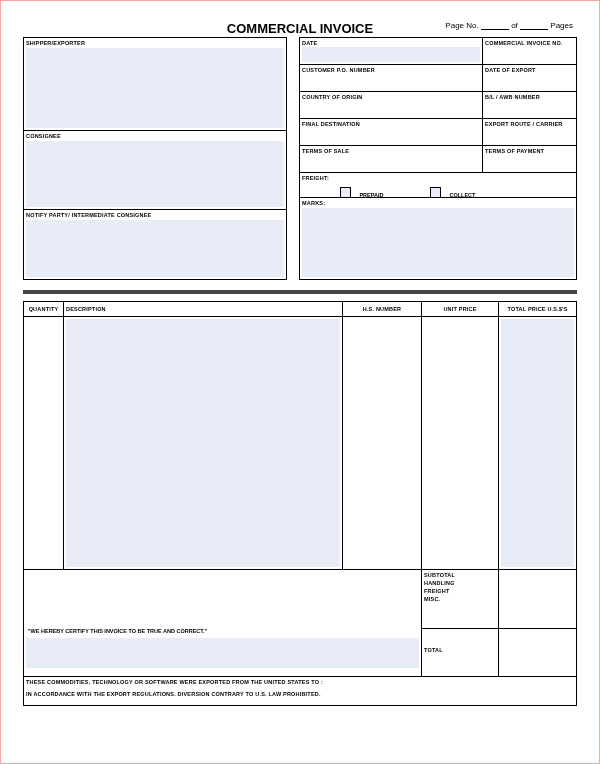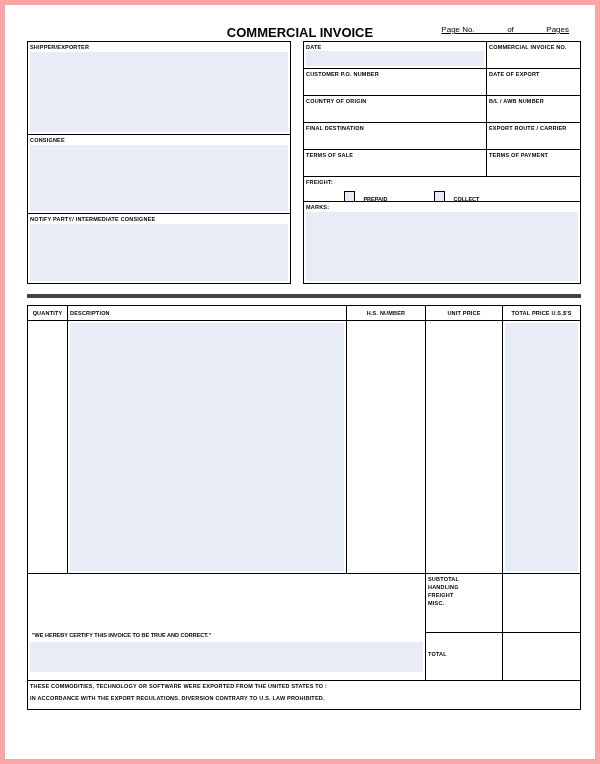--- a/index.html
+++ b/index.html
@@ -1,20 +1,20 @@
 <!DOCTYPE html>
 <html><head>
 <meta charset="utf-8">
 <style>
   * { box-sizing: border-box; margin: 0; padding: 0; }
   body { background: #fff; font-family: Arial, sans-serif; }
-  .outer { width: 600px; height: 764px; border: 5px solid #fca5a5; margin: 0; padding: 20px 22px; position: relative; }
+  .outer { width: 600px; height: 764px; border: 1px solid #fca5a5; margin: 0; padding: 20px 22px; position: relative; }
   .sheet { width: 100%; height: 100%; position: relative; }
   .title { font-weight: bold; font-size: 13px; text-align: center; position: absolute; top: 0; left: 0; right: 0; }
-  .pageno { position: absolute; top: 0; right: 4px; font-size: 8px; text-decoration: underline; }
+  .pageno { position: absolute; top: 0; right: 4px; font-size: 8px; }
   .pageno .line { display: inline-block; border-bottom: 1px solid #000; width: 28px; height: 9px; vertical-align: bottom; }
   .box { position: absolute; border: 1px solid #000; }
   .lbl { font-size: 5.5px; font-weight: bold; padding: 2px 2px 0 2px; letter-spacing: 0.2px; }
   .fill { background: #e8ecf6; position: absolute; }
   .cb { display: inline-block; width: 11px; height: 11px; border: 1px solid #000; background: #e8ecf6; vertical-align: middle; }
   .small { font-size: 5.5px; font-weight: bold; }
   .thickbar { position: absolute; background: #444; height: 4px; }
 </style>
 </head>
 <body>

